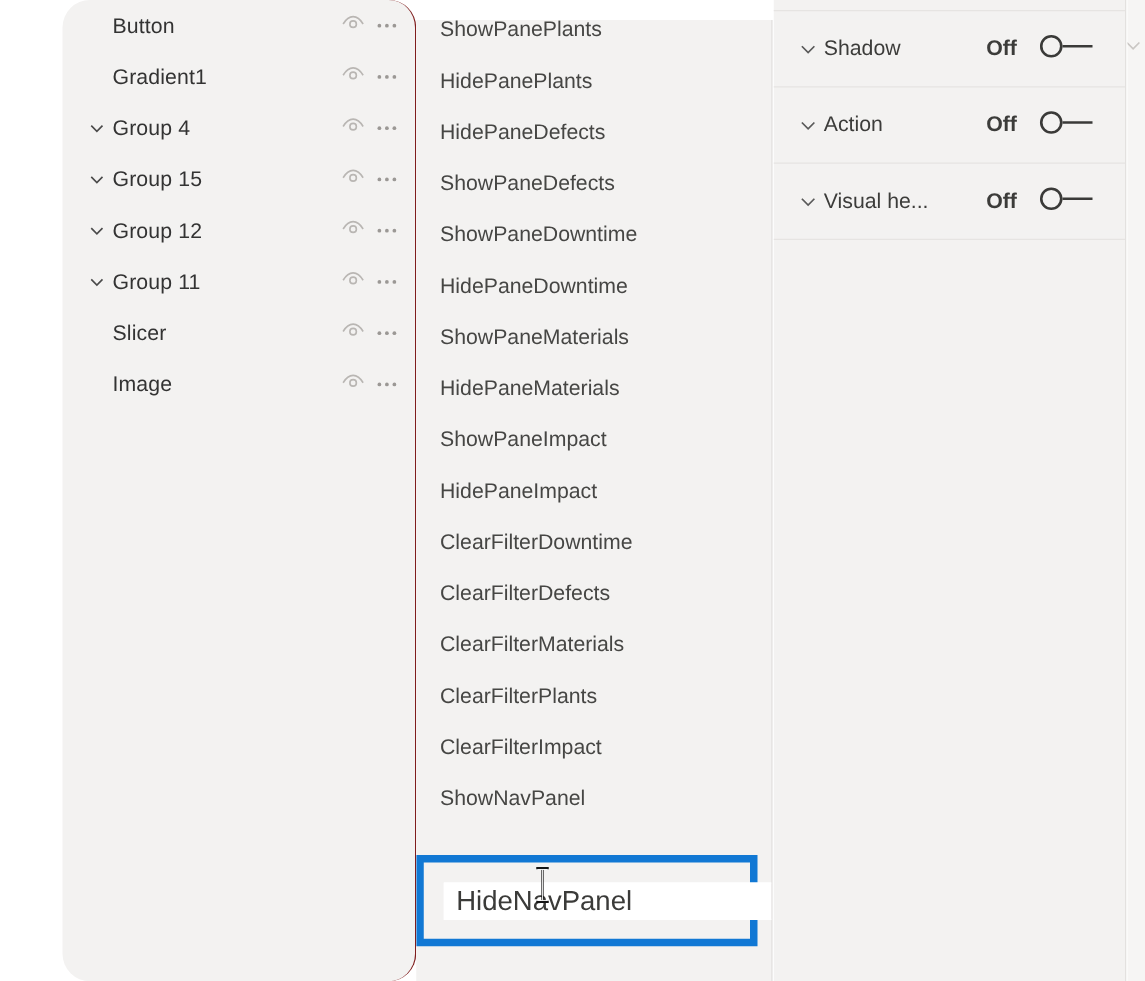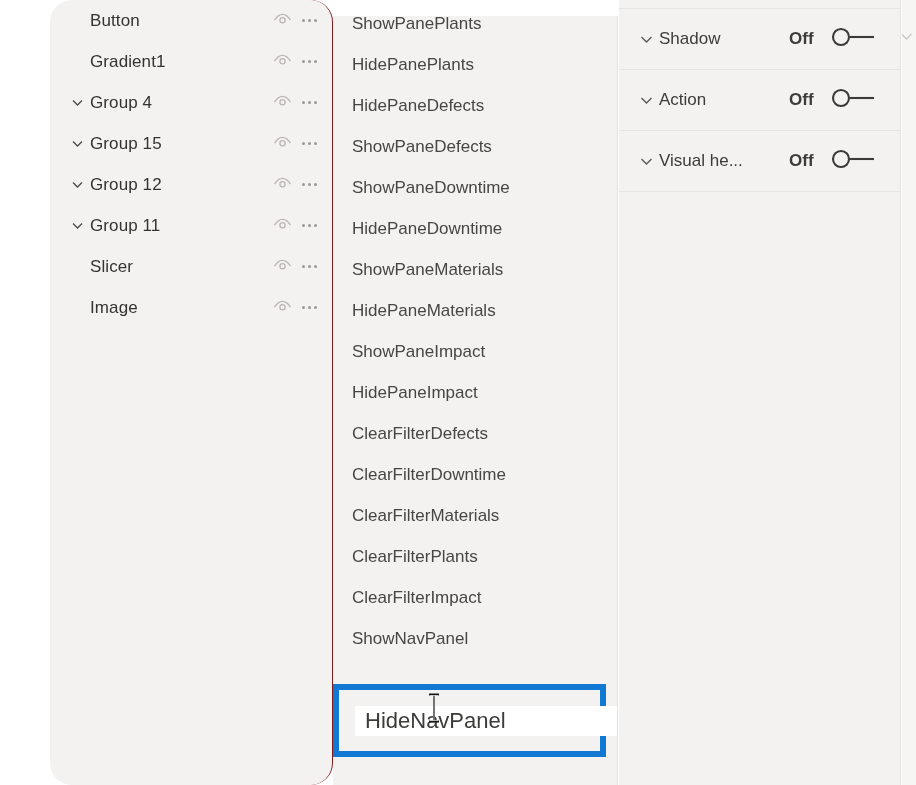--- a/index.html
+++ b/index.html
@@ -409,22 +409,22 @@
     <div class="action-item">ShowPanePlants</div>
     <div class="action-item">HidePanePlants</div>
     <div class="action-item">HidePaneDefects</div>
     <div class="action-item">ShowPaneDefects</div>
     <div class="action-item">ShowPaneDowntime</div>
     <div class="action-item">HidePaneDowntime</div>
     <div class="action-item">ShowPaneMaterials</div>
     <div class="action-item">HidePaneMaterials</div>
     <div class="action-item">ShowPaneImpact</div>
     <div class="action-item">HidePaneImpact</div>
+    <div class="action-item">ClearFilterDowntime</div>
     <div class="action-item">ClearFilterDefects</div>
-    <div class="action-item">ClearFilterDowntime</div>
     <div class="action-item">ClearFilterMaterials</div>
     <div class="action-item">ClearFilterPlants</div>
     <div class="action-item">ClearFilterImpact</div>
     <div class="action-item">ShowNavPanel</div>
 
     <div id="action-edit-highlight">
       <div id="action-edit-row">
         <input id="action-name-input" type="text" value="HideNavPanel" style="">
         <span id="edit-ellipsis">
             <i></i>

